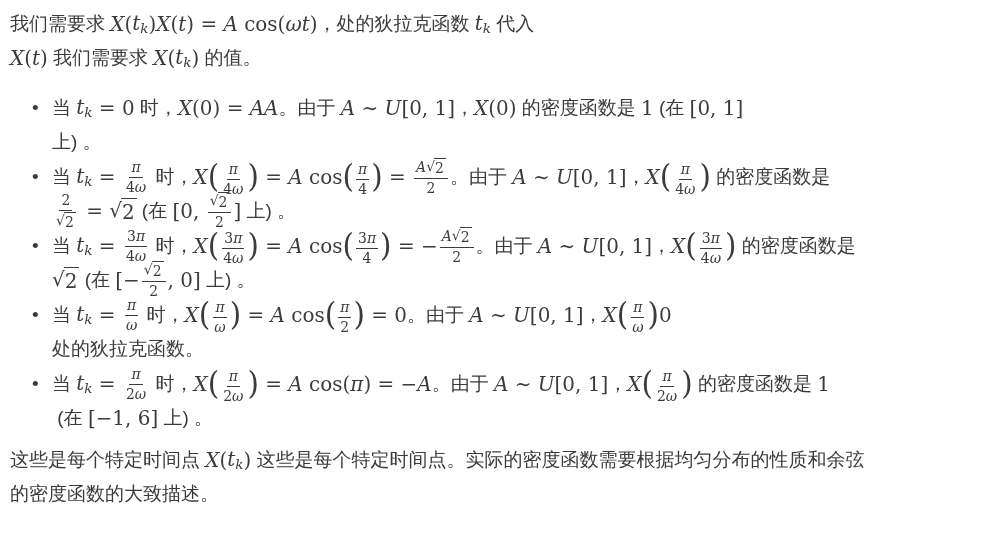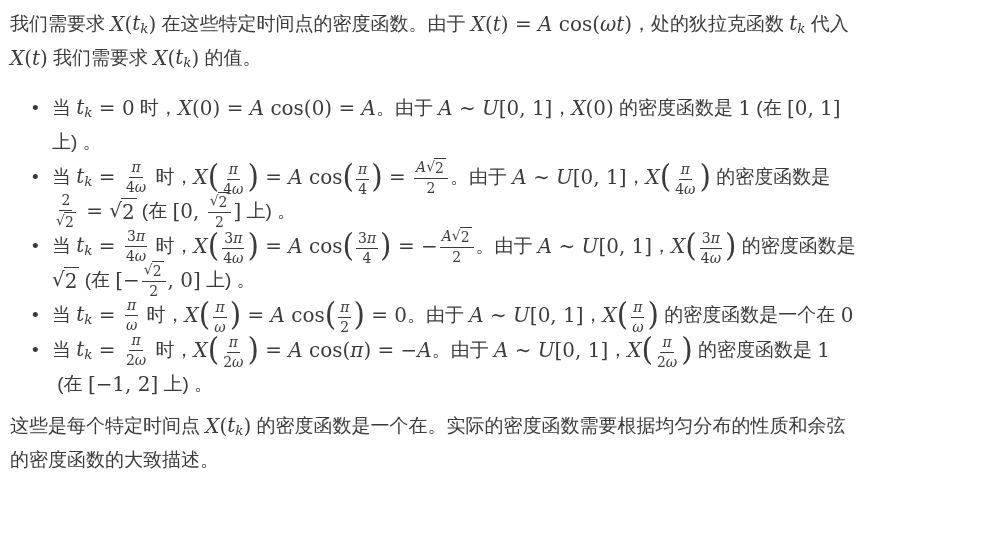--- a/index.html
+++ b/index.html
@@ -43,21 +43,20 @@
 <body>
 
 <div class="page">
   <div class="para intro">
       <div class="line">
         <span class="cjk">我们需要求 </span>
         <span class="mi">X</span>
         <span class="mr">(</span>
         <span class="mi">t<span class="msub">k</span></span>
         <span class="mr">)</span>
-        <span class="cjk"> 在这些特定时间点的密度函数。由于 </span>
         <span class="mi">X</span>
         <span class="mr">(</span>
         <span class="mi">t</span>
         <span class="mr">) = </span>
         <span class="mi">A</span>
         <span class="mr"> cos(</span>
         <span class="mi">ωt</span>
         <span class="mr">)</span>
         <span class="cjk">，处的狄拉克函数 </span>
         <span class="mi">t<span class="msub">k</span></span>
@@ -82,21 +81,20 @@
         <span class="marker">•</span>
         <div class="li-content">
           <div class="line">
             <span class="cjk">当 </span>
             <span class="mi">t<span class="msub">k</span></span>
             <span class="mr"> = 0</span>
             <span class="cjk"> 时，</span>
             <span class="mi">X</span>
             <span class="mr">(0) = </span>
             <span class="mi">A</span>
-            <span class="mr"> cos(0) = </span>
             <span class="mi">A</span>
             <span class="cjk">。由于 </span>
             <span class="mi">A</span>
             <span class="mr"> ∼ </span>
             <span class="mi">U</span>
             <span class="mr">[0, 1]</span>
             <span class="cjk">，</span>
             <span class="mi">X</span>
             <span class="mr">(0)</span>
             <span class="cjk"> 的密度函数是 </span>
@@ -202,22 +200,24 @@
             <span class="bigp"><span class="bp">(</span><span><span class="frac"><span class="fn"><span class="mi">π</span></span><span class="fd"><span class="mr">2</span></span></span></span><span class="bp">)</span></span>
             <span class="mr"> = 0</span>
             <span class="cjk">。由于 </span>
             <span class="mi">A</span>
             <span class="mr"> ∼ </span>
             <span class="mi">U</span>
             <span class="mr">[0, 1]</span>
             <span class="cjk">，</span>
             <span class="mi">X</span>
             <span class="bigp"><span class="bp">(</span><span><span class="frac"><span class="fn"><span class="mi">π</span></span><span class="fd"><span class="mi">ω</span></span></span></span><span class="bp">)</span></span>
-            <span class="cjk"> 的密度函数是一个在 </span>
             <span class="mr">0</span>
+          </div>
+          <div class="line">
+            <span class="cjk">处的狄拉克函数。</span>
           </div>
         </div>
       </li>
       <li>
         <span class="marker">•</span>
         <div class="li-content">
           <div class="line">
             <span class="cjk">当 </span>
             <span class="mi">t<span class="msub">k</span></span>
             <span class="mr"> = </span>
@@ -237,33 +237,33 @@
             <span class="mi">U</span>
             <span class="mr">[0, 1]</span>
             <span class="cjk">，</span>
             <span class="mi">X</span>
             <span class="bigp"><span class="bp">(</span><span><span class="frac"><span class="fn"><span class="mi">π</span></span><span class="fd"><span class="mr">2</span><span class="mi">ω</span></span></span></span><span class="bp">)</span></span>
             <span class="cjk"> 的密度函数是 </span>
             <span class="mr">1</span>
           </div>
           <div class="line">
             <span class="cjk"> (在 </span>
-            <span class="mr">[−1, 2]</span>
+            <span class="mr">[−1, 6]</span>
             <span class="cjk"> 上) 。</span>
           </div>
         </div>
       </li>
     </ul>
 
   <div class="para outro">
       <div class="line">
         <span class="cjk">这些是每个特定时间点 </span>
         <span class="mi">X</span>
         <span class="mr">(</span>
         <span class="mi">t<span class="msub">k</span></span>
         <span class="mr">)</span>
-        <span class="cjk"> 的密度函数是一个在。实际的密度函数需要根据均匀分布的性质和余弦</span>
+        <span class="cjk"> 这些是每个特定时间点。实际的密度函数需要根据均匀分布的性质和余弦</span>
       </div>
       <div class="line">
         <span class="cjk">的密度函数的大致描述。</span>
       </div>
     </div>
 </div>
 
 </body></html>

